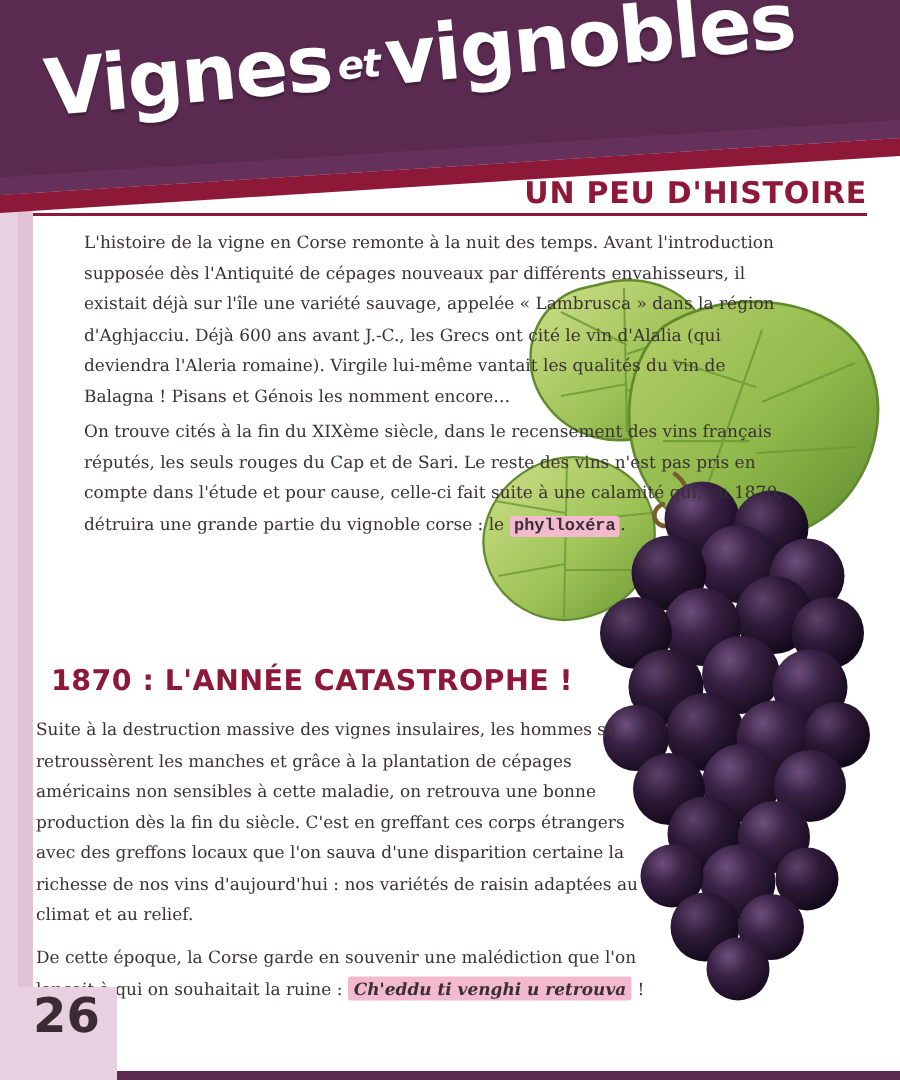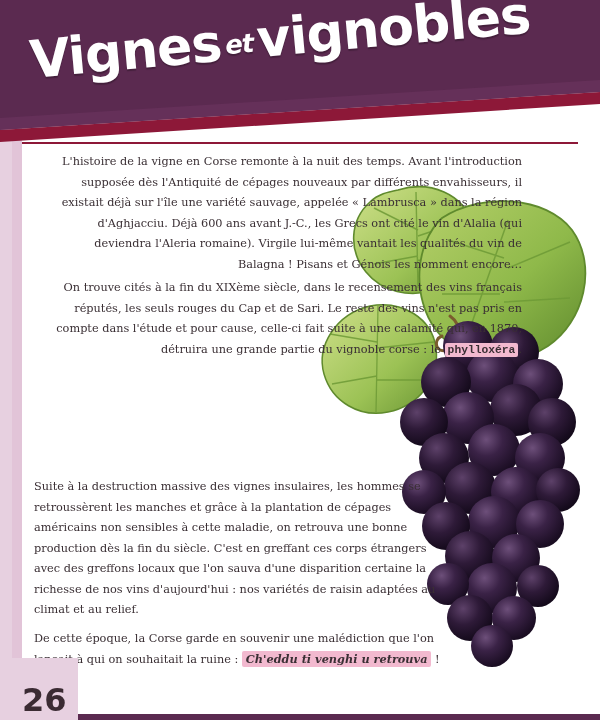--- a/index.html
+++ b/index.html
@@ -99,21 +99,21 @@
   .body-1 {
     position: absolute;
     left: 56px; top: 152px;
     width: 466px;
     font-family: "DejaVu Serif", serif;
     font-size: 11.3px;
     line-height: 20.5px;
     color: #3a2f34;
     z-index: 6;
   }
-  .body-1 p { margin: 0 0 0 0; text-align: right; }
+  .body-1 p { margin: 0 0 0 0; text-align: left; }
   .body-1 p + p { margin-top: 3px; }
 
   .highlight {
     background: #f2b9cf;
     padding: 1px 3px;
     border-radius: 2px;
     font-weight: bold;
     color: #3a2f34;
     font-family: Liberation Mono, monospace;
   }
@@ -125,21 +125,21 @@
     font-family: "DejaVu Sans", sans-serif;
     font-weight: bold;
     font-size: 19px;
     letter-spacing: 0.3px;
     color: #8d1838;
     z-index: 6;
   }
 
   .body-2 {
     position: absolute;
-    left: 34px; top: 477px;
+    left: 24px; top: 477px;
     width: 410px;
     font-family: "DejaVu Serif", serif;
     font-size: 11.3px;
     line-height: 20.5px;
     color: #3a2f34;
     z-index: 6;
   }
   .body-2 p { margin: 0; }
   .body-2 p + p { margin-top: 8px; }
 
@@ -154,21 +154,21 @@
   
   .folio {
     position: absolute;
     left: 0; bottom: 0;
     width: 78px; height: 62px;
     background: #e7d0e0;
     z-index: 7;
   }
   .folio-num {
     position: absolute;
-    left: 22px; bottom: 1px;
+    left: 22px; bottom: 24px;
     font-family: "DejaVu Sans", sans-serif;
     font-weight: bold;
     font-size: 32px;
     color: #3b2b33;
     z-index: 8;
   }
 
   
   .bottom-band {
     position: absolute;
@@ -204,27 +204,29 @@
       <path d="M0,118 L600,80 L600,92 L0,130 Z" fill="#6d3560" opacity="0.55"></path>
     </svg>
   </div>
 
   <div class="title-wrap">
     <div class="title">
       <span>Vignes</span><span class="et">et</span><span>vignobles</span>
     </div>
   </div>
 
+  <div class="histoire-head">UN PEU D'HISTOIRE</div>
   <div class="rule"></div>
 
   <div class="body-1">
     <p>L'histoire de la vigne en Corse remonte à la nuit des temps. Avant l'introduction supposée dès l'Antiquité de cépages nouveaux par différents envahisseurs, il existait déjà sur l'île une variété sauvage, appelée « Lambrusca » dans la région d'Aghjacciu. Déjà 600 ans avant J.-C., les Grecs ont cité le vin d'Alalia (qui deviendra l'Aleria romaine). Virgile lui-même vantait les qualités du vin de Balagna ! Pisans et Génois les nomment encore…</p>
     <p><span>On trouve cités à la fin du XIXème siècle, dans le recensement des vins français réputés, les seuls rouges du Cap et de Sari. Le reste des vins n'est pas pris en compte dans l'étude et pour cause, celle-ci fait suite à une calamité qui, en 1870, détruira une grande partie du vignoble corse : le </span><span class="highlight">phylloxéra</span><span>.</span></p>
   </div>
 
+  <div class="cata-head">1870 : L'ANNÉE CATASTROPHE !</div>
 
   <div class="body-2">
     <p>Suite à la destruction massive des vignes insulaires, les hommes se retroussèrent les manches et grâce à la plantation de cépages américains non sensibles à cette maladie, on retrouva une bonne production dès la fin du siècle. C'est en greffant ces corps étrangers avec des greffons locaux que l'on sauva d'une disparition certaine la richesse de nos vins d'aujourd'hui : nos variétés de raisin adaptées au climat et au relief.</p>
     <p><span>De cette époque, la Corse garde en souvenir une malédiction que l'on lançait à qui on souhaitait la ruine : </span><span class="quote">Ch'eddu ti venghi u retrouva</span><span> !</span></p>
   </div>
 
   <div class="illus">
     <svg width="300" height="520" viewBox="0 0 300 520" xmlns="http://www.w3.org/2000/svg">
       <defs>
         <radialGradient id="gr" cx="35%" cy="30%" r="70%">

